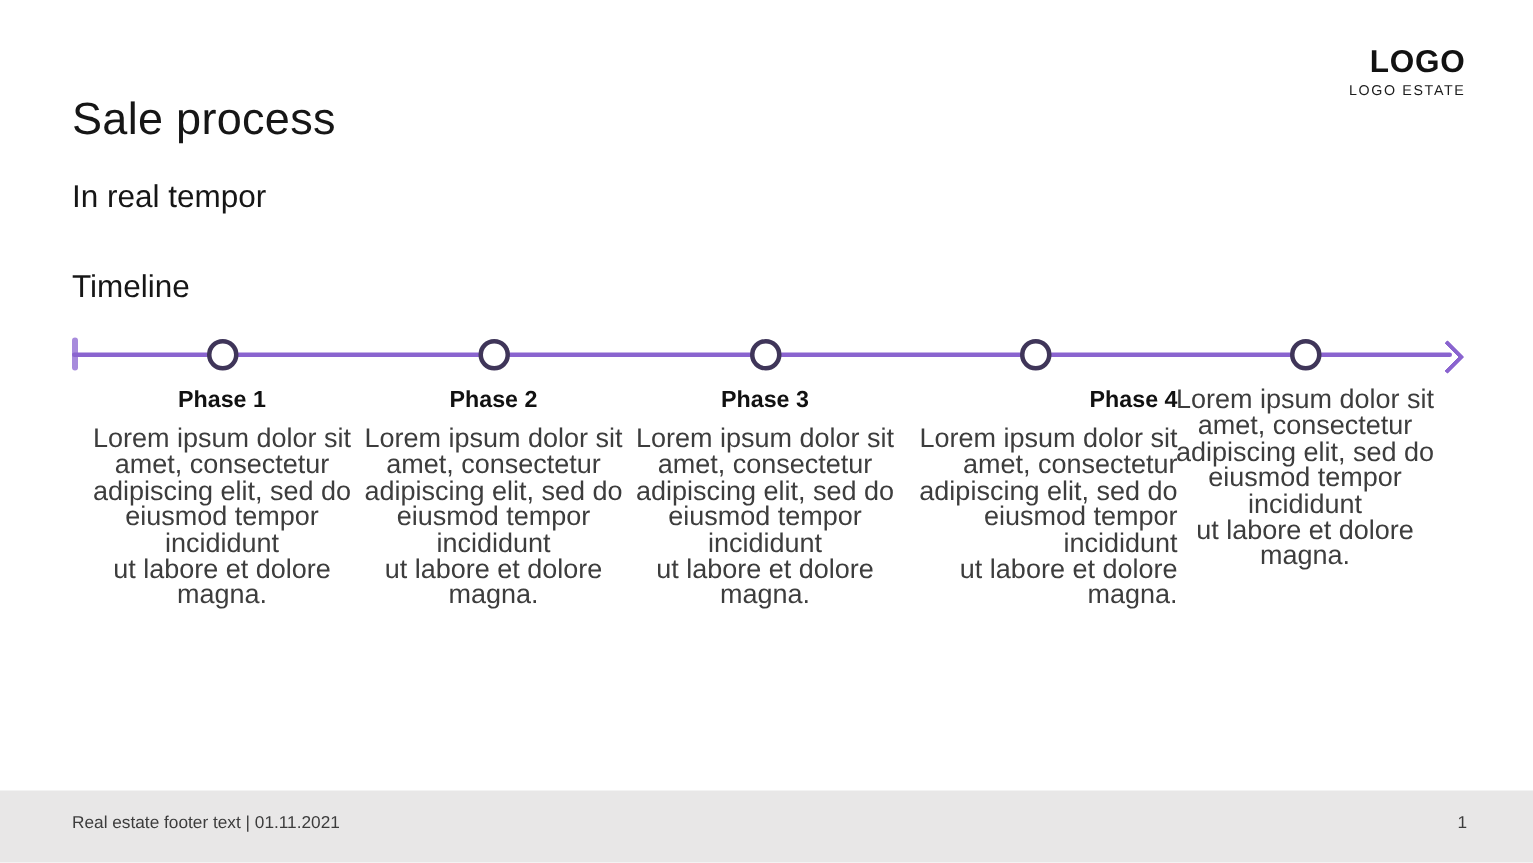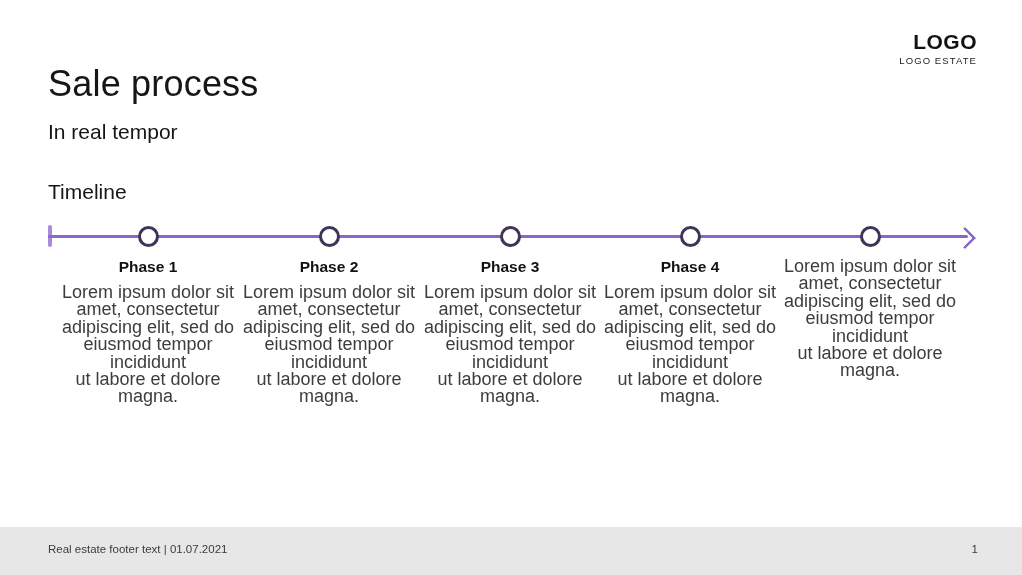--- a/index.html
+++ b/index.html
@@ -11,21 +11,21 @@
     overflow: hidden;
   }
   .slide { position: absolute; inset: 0; background: #ffffff; }
 
   
   .logo { position: absolute; top: 31px; right: 45px; text-align: right; color: #121212; }
   .logo-name { font-size: 21px; font-weight: 700; letter-spacing: 0.5px; line-height: 1; }
   .logo-tagline { font-size: 9.5px; letter-spacing: 1.1px; margin-top: 3px; font-weight: 400; color: #1c1c1c; }
 
   
-  .title { position: absolute; left: 48px; top: 63px; font-size: 36px; color: #161616; letter-spacing: 0.2px; line-height: 1.15; }
+  .title { position: absolute; left: 48px; top: 63px; font-size: 30px; color: #161616; letter-spacing: 0.2px; line-height: 1.15; }
   .subtitle { position: absolute; left: 48px; top: 120px; font-size: 21px; color: #161616; }
   .section-heading { position: absolute; left: 48px; top: 180px; font-size: 21px; color: #161616; }
 
   
   .timeline { position: absolute; left: 48px; top: 220px; width: 926px; height: 34px; }
   .tl-line  { position: absolute; left: 0; right: 6px; top: 14.5px; height: 3px; background: var(--line, #8a64cf); border-radius: 2px; }
   .tl-tick  { position: absolute; left: 0; top: 5px; width: 3.5px; height: 22px; background: var(--tick, #a78bdc); border-radius: 2px; }
   .tl-arrow { position: absolute; right: 1px; top: 9.5px; width: 13px; height: 13px;
               border-top: 3px solid var(--line, #8a64cf); border-right: 3px solid var(--line, #8a64cf);
               transform: rotate(45deg); border-radius: 1px; }
@@ -88,35 +88,35 @@
 ut labore et dolore magna.</p>
   </div>
       <div class="phase" style="left: 367px;">
     <h3 class="phase-title">Phase 3</h3>
     <p class="phase-desc">Lorem ipsum dolor sit
 amet, consectetur
 adipiscing elit, sed do
 eiusmod tempor incididunt
 ut labore et dolore magna.</p>
   </div>
-      <div class="phase" style="left: 547px;">
+      <div class="phase" style="left: 547px; text-align: right;">
     <h3 class="phase-title">Phase 4</h3>
     <p class="phase-desc">Lorem ipsum dolor sit
 amet, consectetur
 adipiscing elit, sed do
 eiusmod tempor incididunt
 ut labore et dolore magna.</p>
   </div>
       <div class="phase" style="left: 727px;">
     <p class="phase-desc">Lorem ipsum dolor sit
 amet, consectetur
 adipiscing elit, sed do
 eiusmod tempor incididunt
 ut labore et dolore magna.</p>
   </div>
     </div>
 
   <div class="footer">
-    <div class="footer-text">Real estate footer text | 01.07.2021</div>
+    <div class="footer-text">Real estate footer text | 01.11.2021</div>
     <div class="page-number">1</div>
   </div>
 
 </div>
 
 </body></html>

